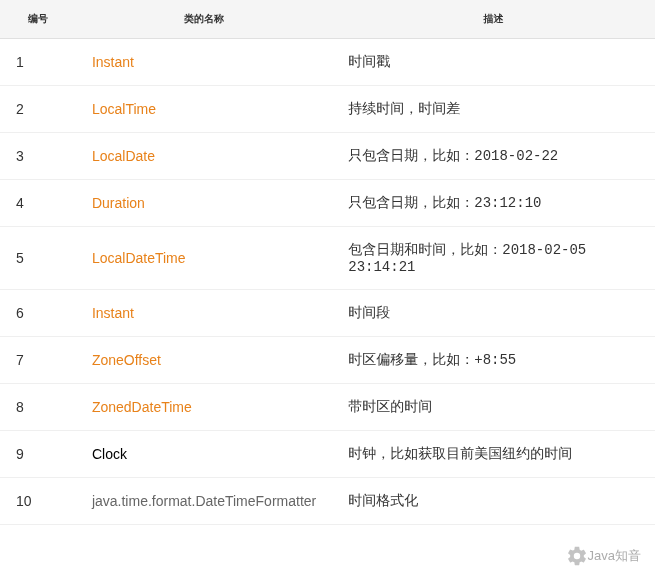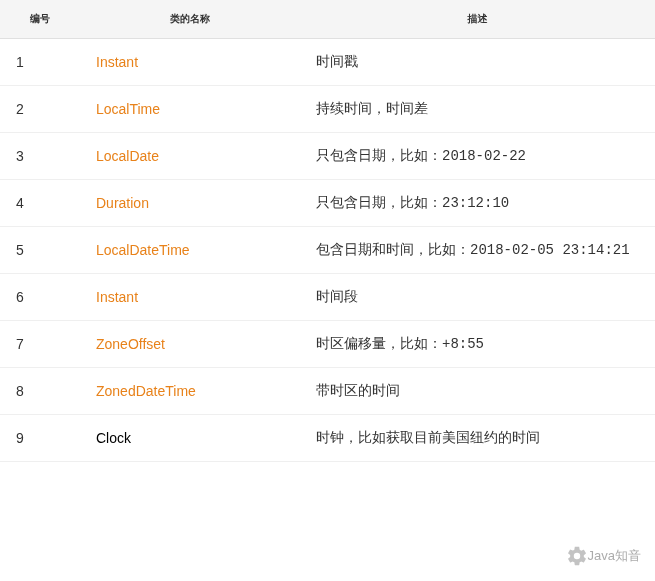--- a/index.html
+++ b/index.html
@@ -133,20 +133,25 @@
         <tr>
           <td class="col-num">8</td>
           <td class="col-class"><a href="#" class="class-link">ZonedDateTime</a></td>
           <td class="col-desc">带时区的时间</td>
         </tr>
         <tr>
           <td class="col-num">9</td>
           <td class="col-class"><a href="#" class="class-link-blue">Clock</a></td>
           <td class="col-desc">时钟，比如获取目前美国纽约的时间</td>
         </tr>
+        <tr>
+          <td class="col-num">10</td>
+          <td class="col-class"><a href="#" style="color: rgb(102, 102, 102); text-decoration: none;">java.time.format.DateTimeFormatter</a></td>
+          <td class="col-desc">时间格式化</td>
+        </tr>
       </tbody>
   </table>
   <div class="watermark">
     <svg class="gear-icon" viewBox="0 0 24 24" fill="#aaa">
       <path d="M12 15.5a3.5 3.5 0 1 1 0-7 3.5 3.5 0 0 1 0 7zm7.43-2.37c.04-.32.07-.65.07-.99s-.03-.67-.07-1l2.12-1.65c.19-.15.24-.42.12-.64l-2-3.46c-.12-.22-.39-.3-.61-.22l-2.49 1c-.52-.4-1.08-.73-1.69-.98l-.38-2.65C14.46 2.18 14.25 2 14 2h-4c-.25 0-.46.18-.49.42l-.38 2.65c-.61.25-1.17.59-1.69.98l-2.49-1c-.23-.09-.49 0-.61.22l-2 3.46c-.13.22-.07.49.12.64L4.57 11c-.04.33-.07.67-.07 1s.03.67.07.99l-2.11 1.66c-.19.15-.24.42-.12.64l2 3.46c.12.22.39.3.61.22l2.49-1c.52.4 1.08.73 1.69.98l.38 2.65c.03.24.24.42.49.42h4c.25 0 .46-.18.49-.42l.38-2.65c.61-.25 1.17-.58 1.69-.98l2.49 1c.23.09.49 0 .61-.22l2-3.46c.12-.22.07-.49-.12-.64l-2.11-1.66z"></path>
     </svg>
     <span class="watermark-text">Java知音</span>
   </div>
 </div>
 

